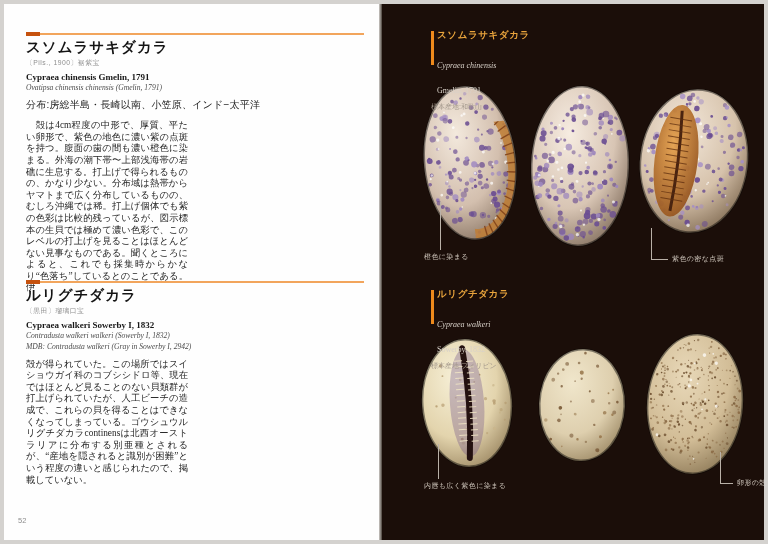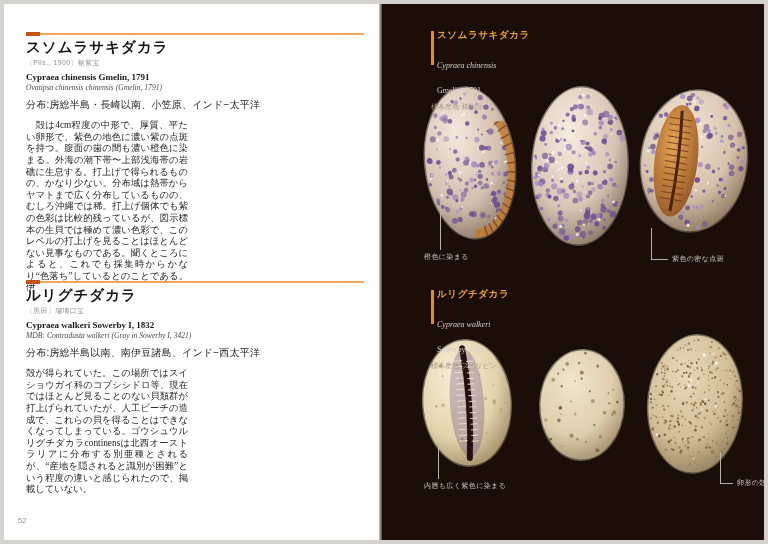--- a/index.html
+++ b/index.html
@@ -78,22 +78,22 @@
       </div>
     </div>
 
     <div class="sec sec-2">
       <div class="rule">
           <span class="rule-cap"></span>
         </div>
       <div class="jp-title">ルリグチダカラ</div>
       <div class="name-note">〔黒田〕瑠璃口宝</div>
       <div class="sci">Cypraea walkeri Sowerby I, 1832</div>
-      <div class="syn">MDB: Contradusta walkeri (Gray in Sowerby I, 3421)</div>
-      <div class="dist">分布:房総半島以南、南伊豆諸島、インド−西太平洋</div>
+      <div class="syn">Contradusta walkeri walkeri (Sowerby I, 1832)</div>
+      <div class="syn">MDB: Contradusta walkeri (Gray in Sowerby I, 2942)</div>
       <div class="body-cols">
         <div class="bcol">殻が得られていた。この場所ではスイショウガイ科のコブシシドロ等、現在ではほとんど見ることのない貝類群が打上げられていたが、人工ビーチの造成で、これらの貝を得ることはできなくなってしまっている。ゴウシュウルリグチダカラcontinensは北西オーストラリアに分布する別亜種とされるが、“産地を隠されると識別が困難”という程度の違いと感じられたので、掲載していない。</div>
       </div>
     </div>
 
     <div class="pageno-l">52</div>
   </div>
 
   <div class="seam"></div>
 

